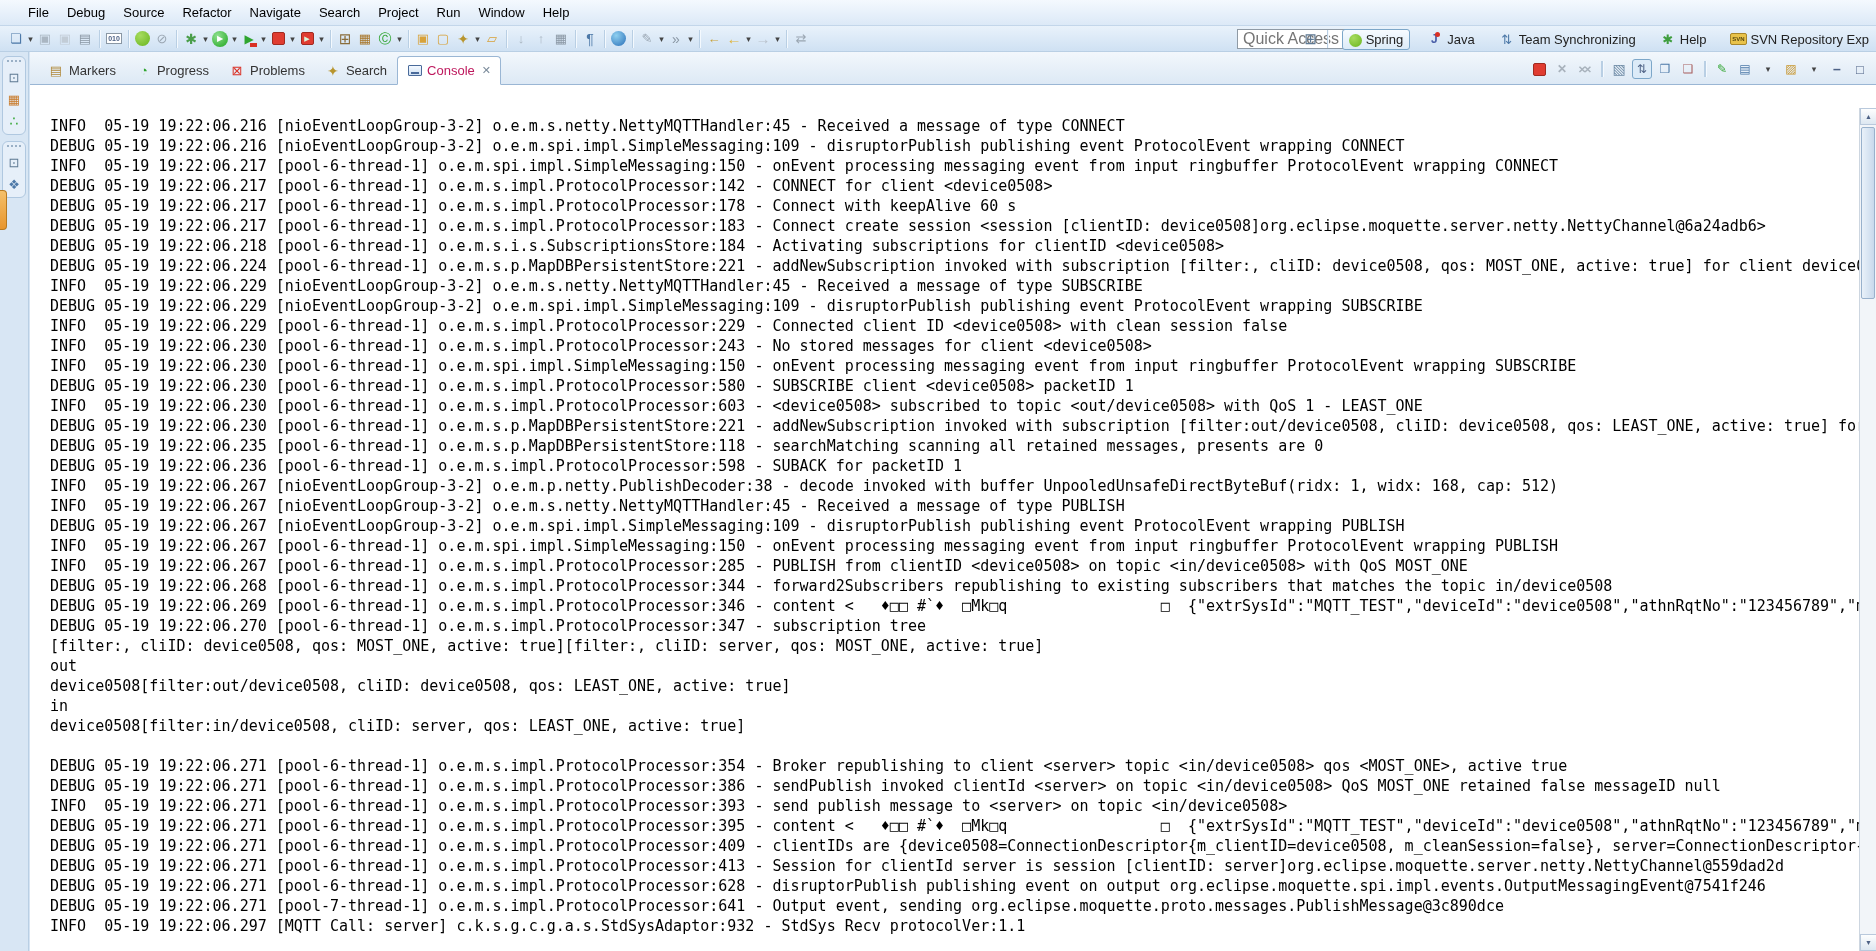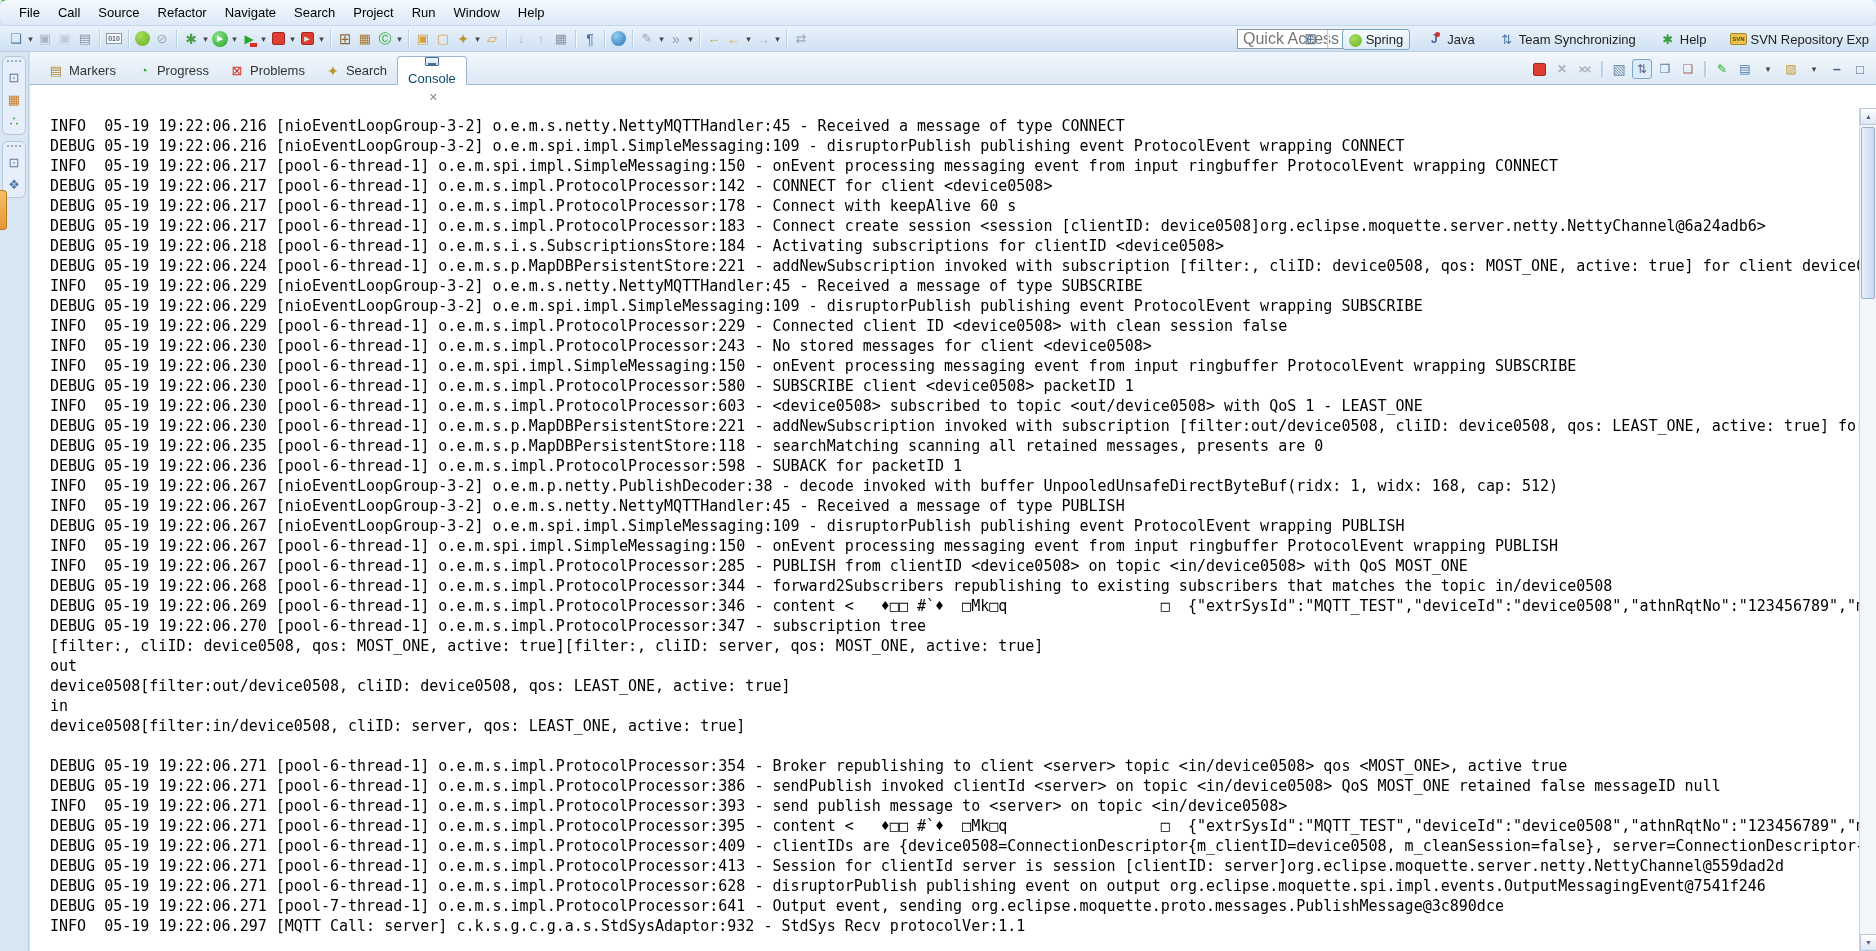--- a/index.html
+++ b/index.html
@@ -3,21 +3,21 @@
 <meta charset="utf-8">
 <style>
   * { margin:0; padding:0; box-sizing:border-box; }
   html,body { width:1876px; height:951px; overflow:hidden; background:#d6e4f3;
               font-family:"Liberation Sans", sans-serif; }
   .window { position:relative; width:1876px; height:951px; }
 
   
   .menubar { position:absolute; left:0; top:0; right:0; height:26px;
     background:linear-gradient(#f4f9fe,#dcE9f7); border-bottom:1px solid #c3d6ea;
-    display:flex; align-items:center; padding-left:10px; gap:0;border-radius:7px; }
+    display:flex; align-items:center; padding-left:19px; gap:0; }
   .menu-item { font-size:13px; color:#000; padding:3px 9px; cursor:default; }
   .title-sliver { position:absolute; left:2px; top:0; width:9px; height:4px;
     background:#4faa3a; border-radius:0 0 2px 2px; }
 
   
   .toolbar { position:absolute; left:0; top:26px; right:0; height:26px;
     background:linear-gradient(#e9f2fb,#cfe1f3); border-bottom:1px solid #b9cfe4;
     display:flex; align-items:center; padding-left:6px; }
   .tbgroup { display:flex; align-items:center; }
   .tbsep { width:1px; height:18px; background:#b9cfe4; margin:0 4px;
@@ -110,21 +110,21 @@
 
   
   .console-view { position:absolute; left:30px; top:0; right:0; bottom:0; background:#fff; }
   .tabbar { position:absolute; left:0; top:0; right:0; height:33px;
     background:linear-gradient(#f2f7fc,#dde9f5); border-bottom:1px solid #9ab6d4;
     display:flex; align-items:flex-end; }
   .tabs { display:flex; align-items:flex-end; height:100%; padding-left:8px; }
   .tab { display:flex; align-items:center; gap:5px; height:27px; padding:0 10px;
     font-size:13px; color:#333; }
   .tab.active { background:#fff; border:1px solid #9ab6d4; border-bottom:1px solid #fff;
-    border-radius:4px 4px 0 0; margin-bottom:-1px; height:29px; color:#0c4a6e;flex-direction:column; }
+    border-radius:4px 4px 0 0; margin-bottom:-1px; height:29px; color:#be185d; }
   .tab-icon { width:16px; height:16px; display:flex; align-items:center; justify-content:center;
     font-size:13px; }
   [data-icon="markers-tab"]::before { content:"▤"; color:#b0893a; }
   [data-icon="progress-tab"]::before { content:"◔"; color:#2fa52f; }
   [data-icon="problems-tab"]::before { content:"⊠"; color:#d93025; }
   [data-icon="search-tab"]::before { content:"✦"; color:#b8952e; font-size:14px; }
   [data-icon="console-tab"] { width:14px; height:11px; border:1px solid #4a6a9a;
     background:linear-gradient(#f4f9ff,#cfe0f2); border-radius:1px; }
   [data-icon="console-tab"]::before { content:""; width:8px; height:2px; background:#4a6a9a;
     display:block; margin-top:5px; }
@@ -176,21 +176,21 @@
 </head>
 <body>
 
 <div class="window">
   <span class="title-sliver"></span>
 
   <div class="menubar">
 
       <span class="menu-item">File</span>
 
-      <span class="menu-item">Call</span>
+      <span class="menu-item">Debug</span>
 
       <span class="menu-item">Source</span>
 
       <span class="menu-item">Refactor</span>
 
       <span class="menu-item">Navigate</span>
 
       <span class="menu-item">Search</span>
 
       <span class="menu-item">Project</span>

